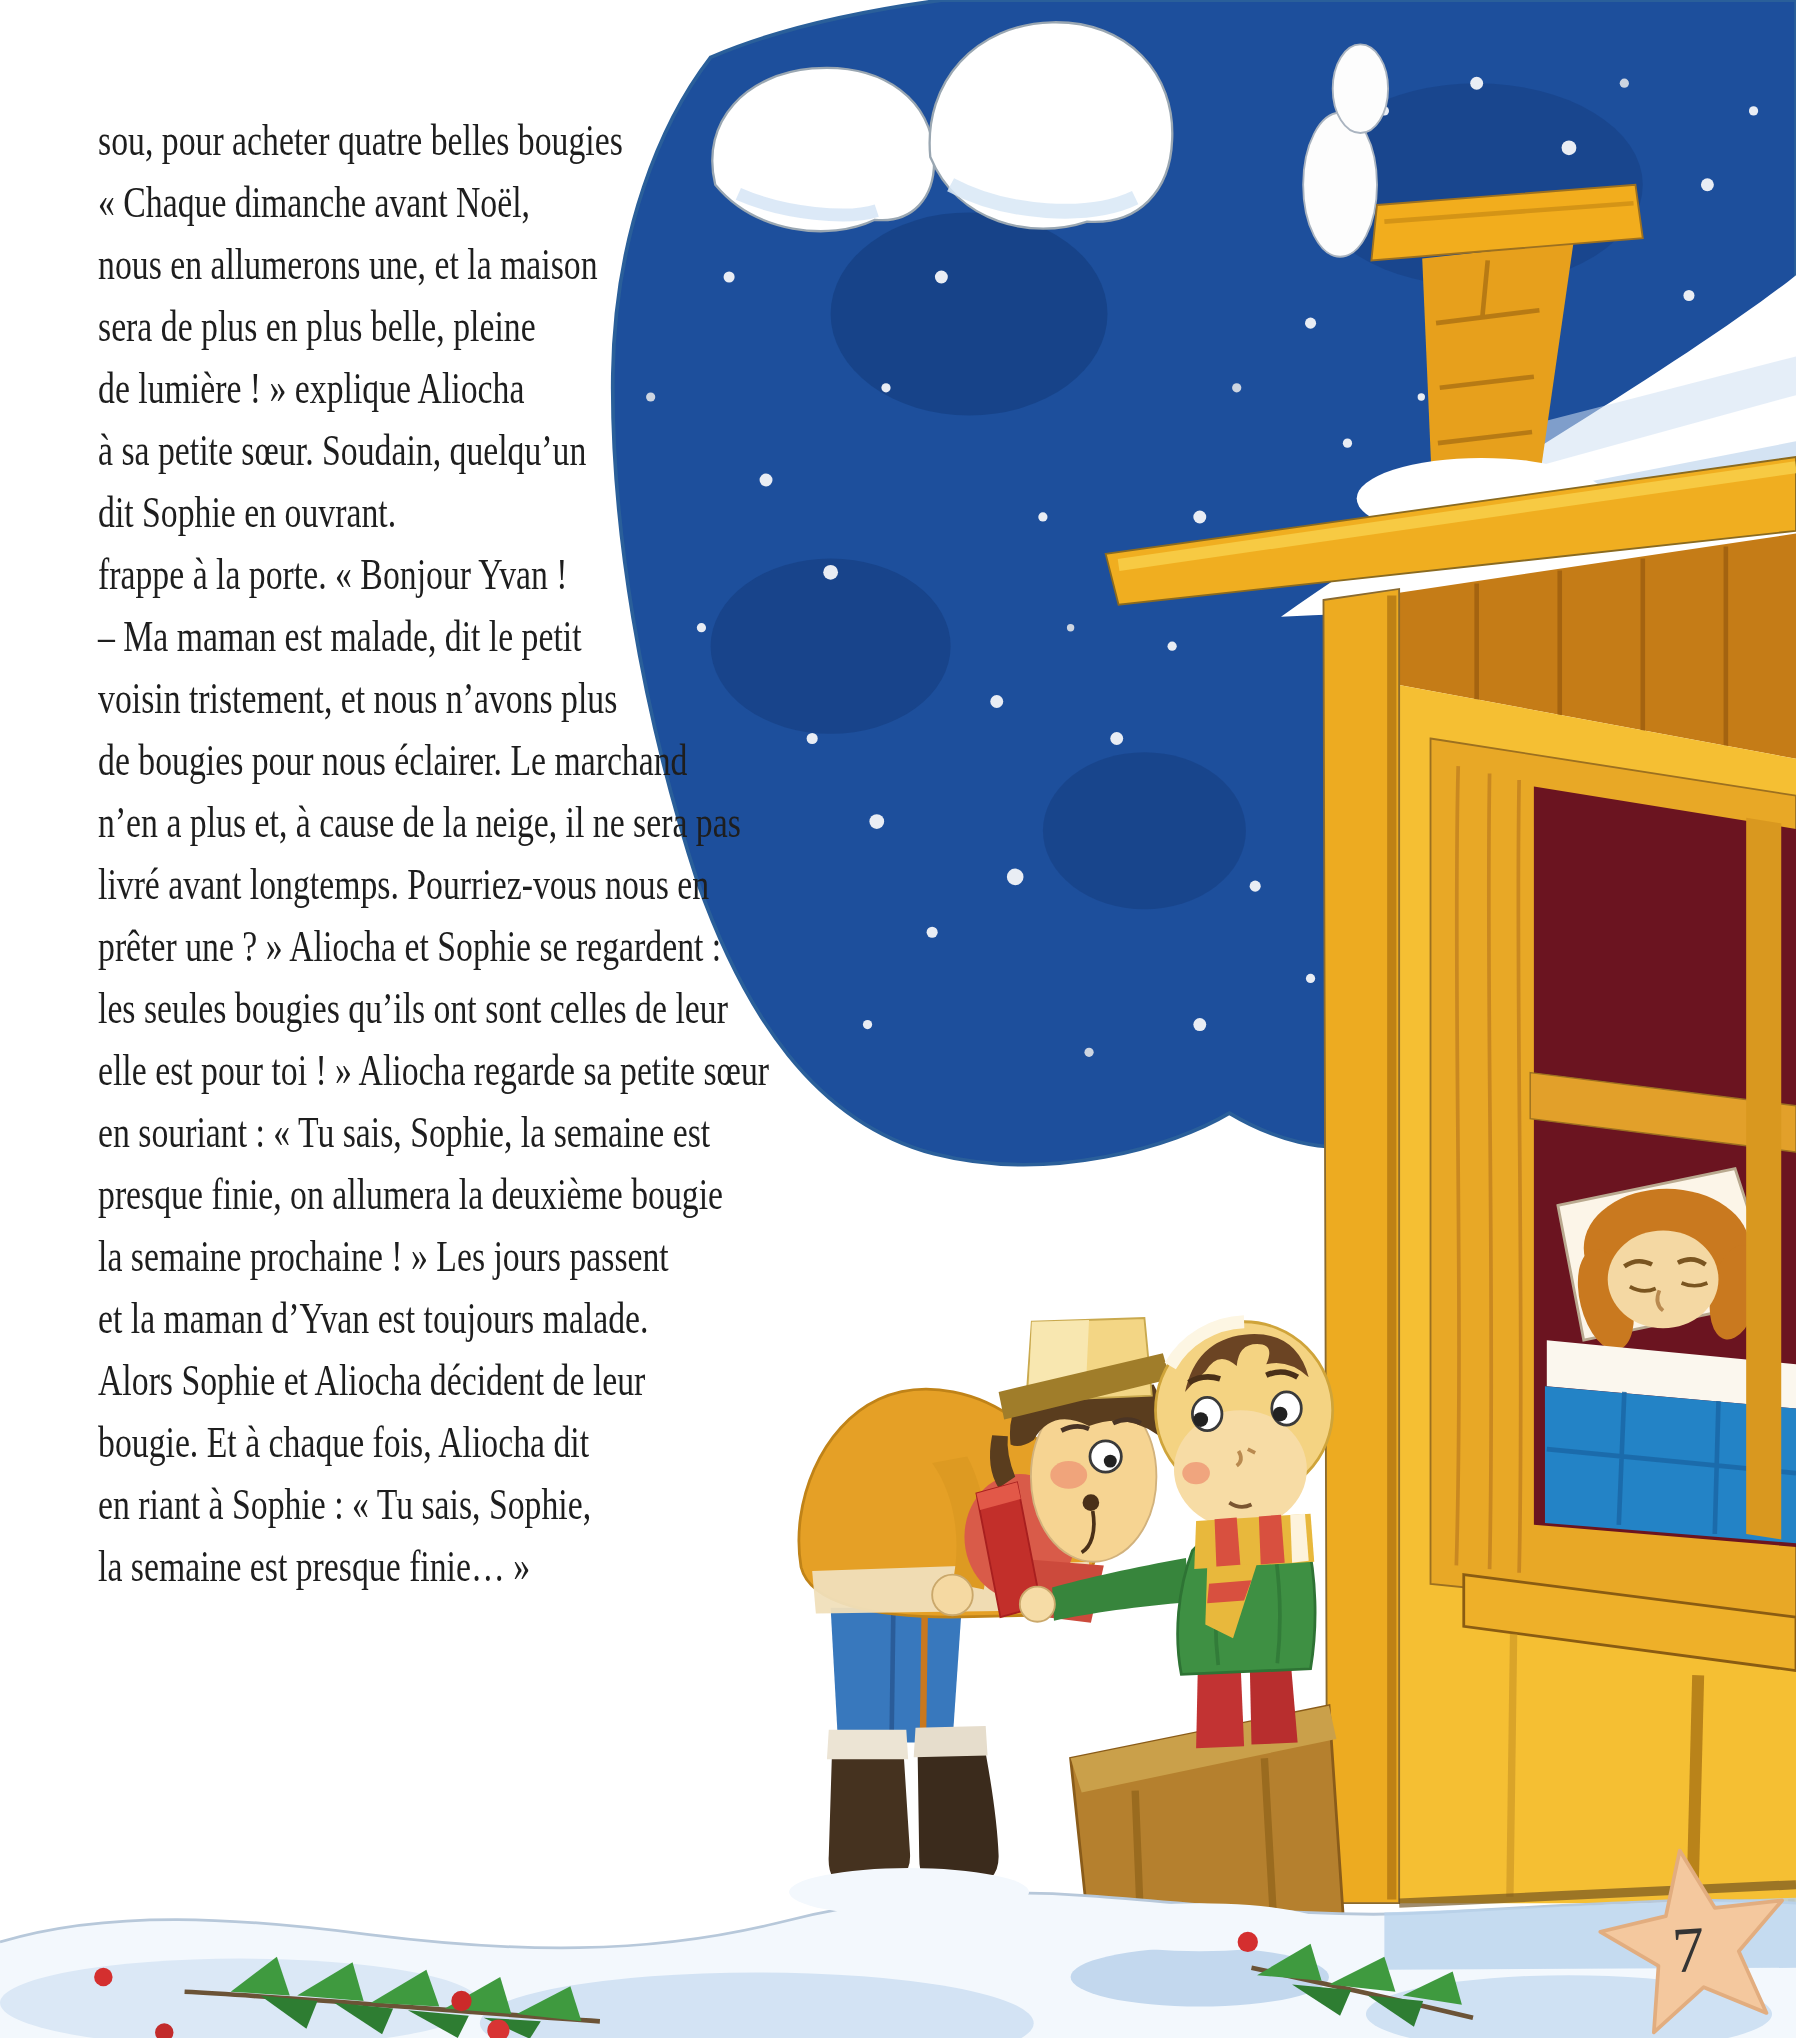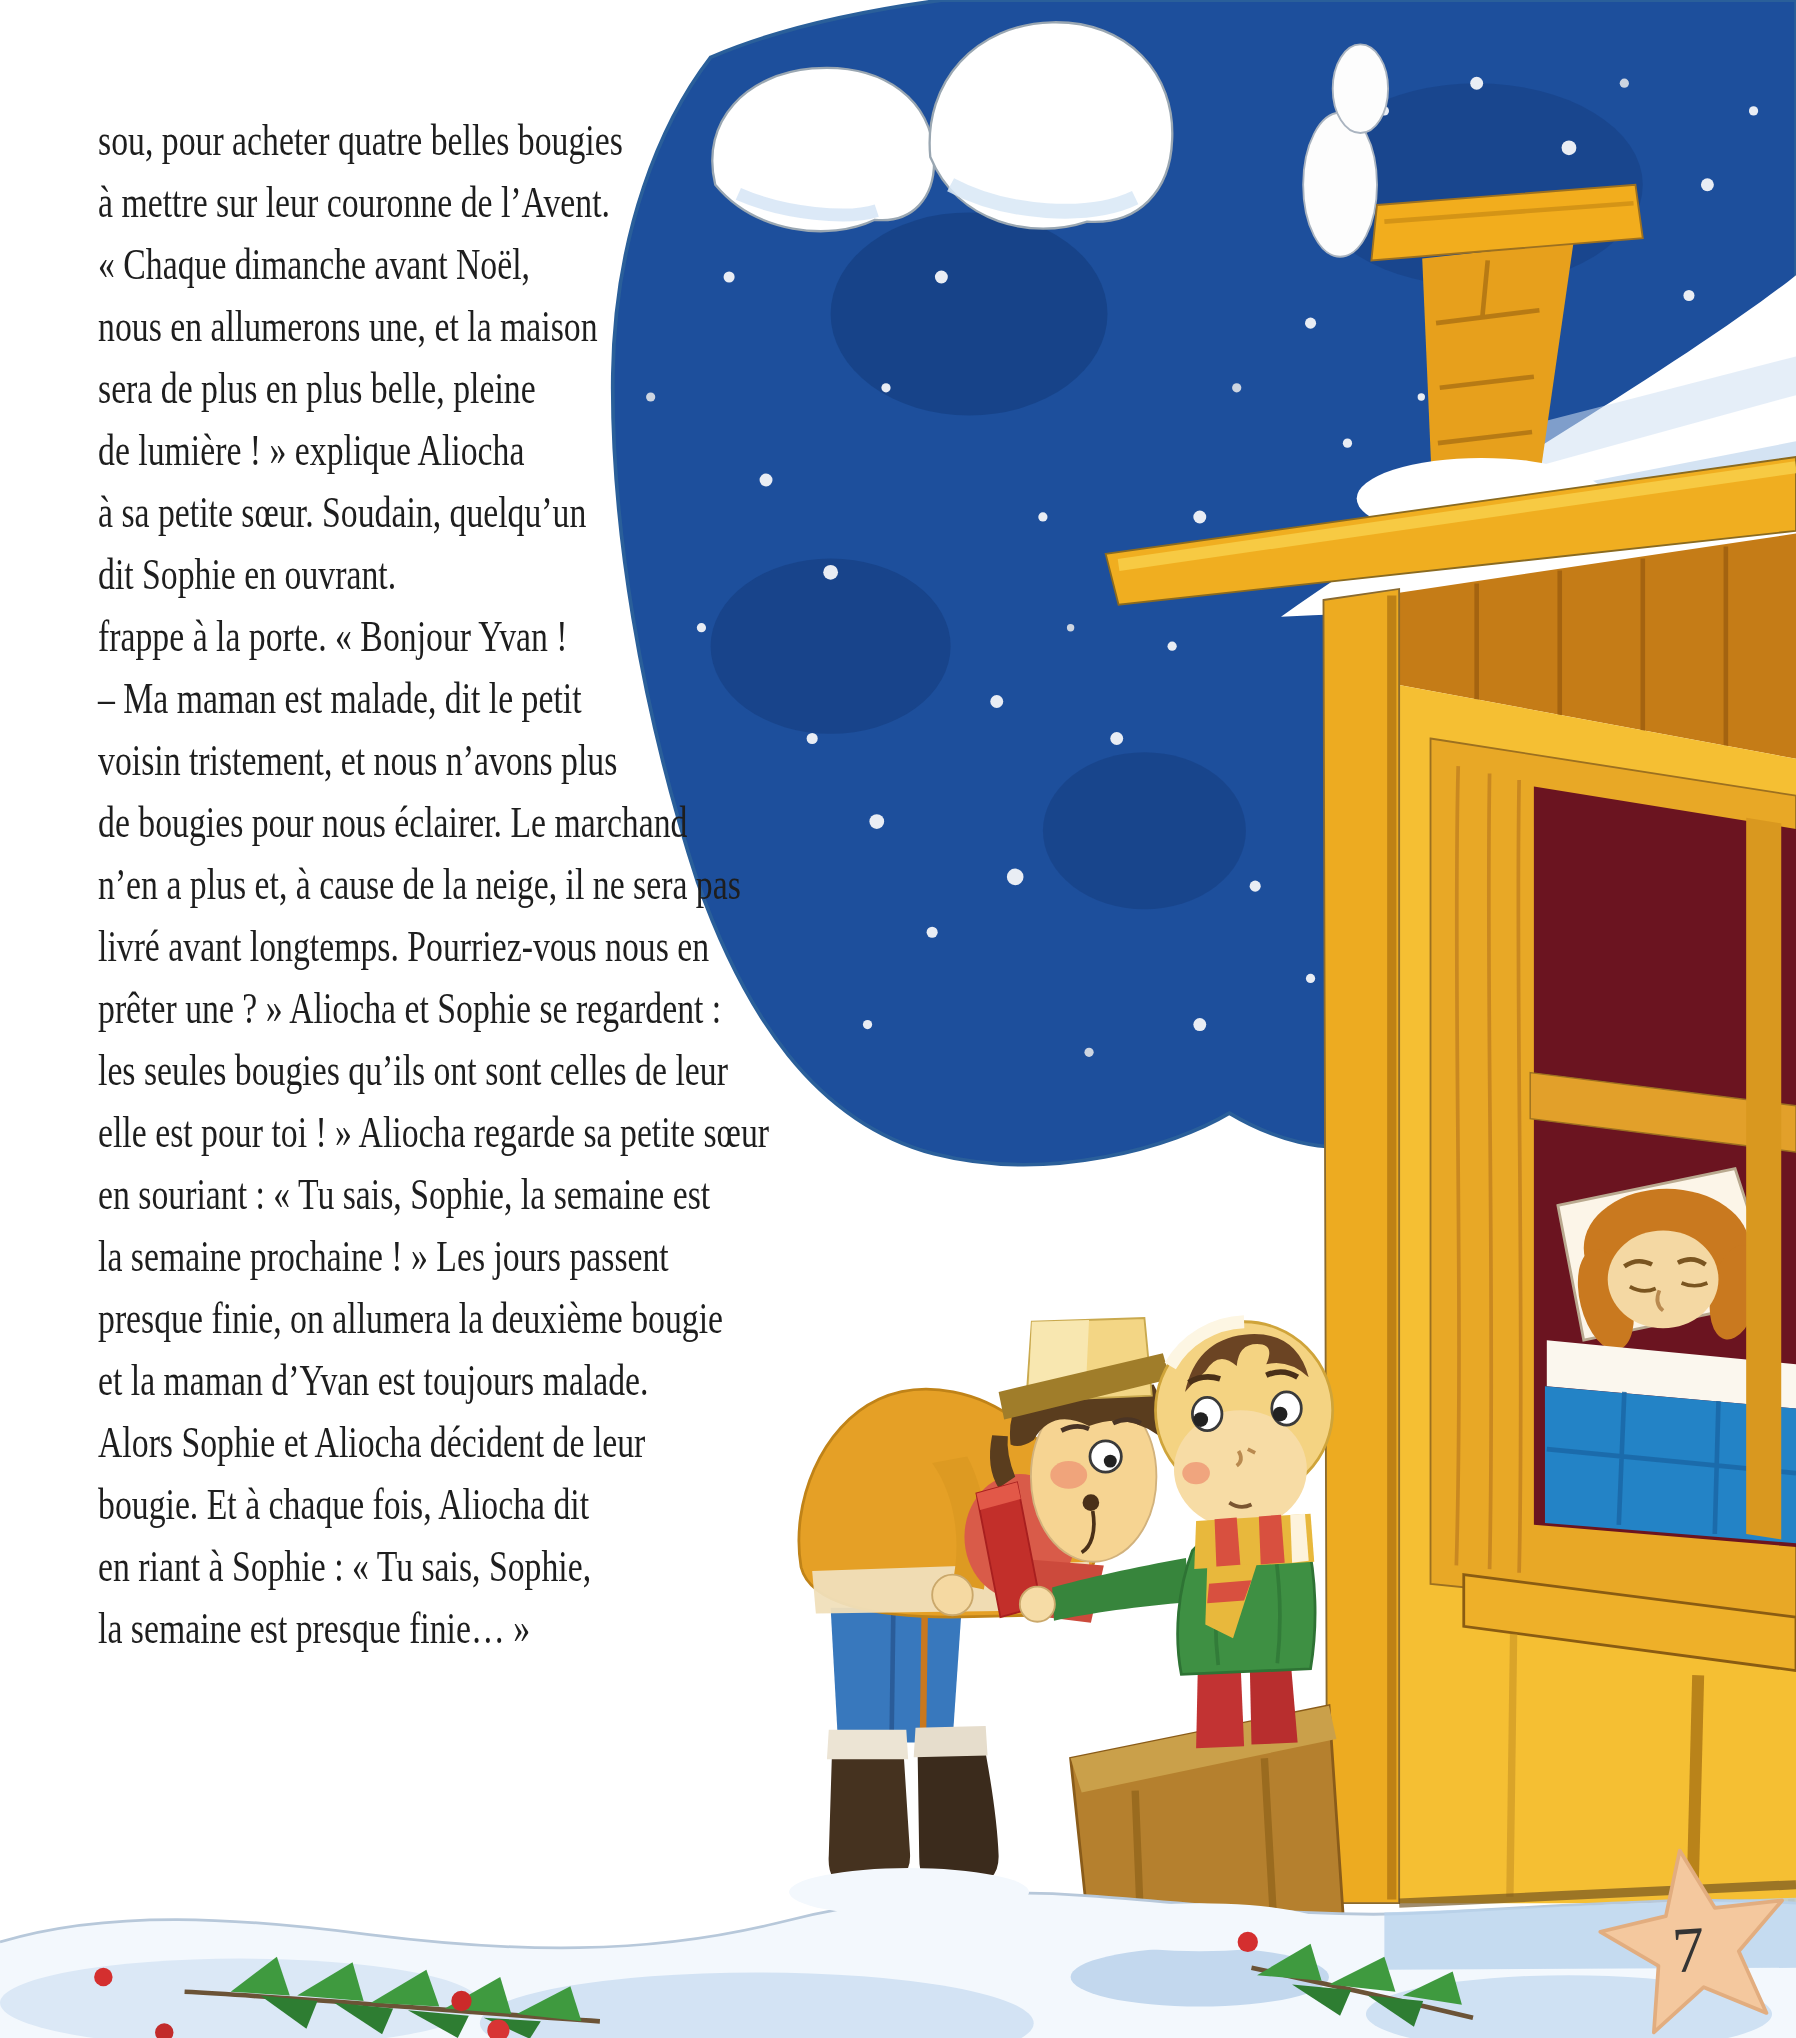--- a/index.html
+++ b/index.html
@@ -298,39 +298,38 @@
 
     <g>
       <path d="M 1820,2005 L 1858,2067 L 1931,2059 L 1884,2114 L 1914,2181
                L 1846,2153 L 1792,2202 L 1797,2130 L 1734,2093 L 1805,2076 Z" fill="var(--star_peach)" stroke="#e2ad7f" stroke-width="4" stroke-linejoin="round"></path>
       <text class="pagenum" x="1812" y="2136" font-size="70" transform="rotate(-4 1830 2110)">7</text>
     </g>
   </svg>
 
   <div id="story" class="story">
       <div class="line"><span>sou, pour acheter quatre belles bougies</span></div>
-      <div class="line"><span>à mettre sur leur couronne de l’Avent.</span></div>
       <div class="line"><span>« Chaque dimanche avant Noël,</span></div>
       <div class="line"><span>nous en allumerons une, et la maison</span></div>
       <div class="line"><span>sera de plus en plus belle, pleine</span></div>
       <div class="line"><span>de lumière ! » explique Aliocha</span></div>
       <div class="line"><span>à sa petite sœur. Soudain, quelqu’un</span></div>
       <div class="line"><span>dit Sophie en ouvrant.</span></div>
       <div class="line"><span>frappe à la porte. « Bonjour Yvan !</span></div>
       <div class="line"><span>– Ma maman est malade, dit le petit</span></div>
       <div class="line"><span>voisin tristement, et nous n’avons plus</span></div>
       <div class="line"><span>de bougies pour nous éclairer. Le marchand</span></div>
       <div class="line"><span>n’en a plus et, à cause de la neige, il ne sera pas</span></div>
       <div class="line"><span>livré avant longtemps. Pourriez-vous nous en</span></div>
       <div class="line"><span>prêter une ? » Aliocha et Sophie se regardent :</span></div>
       <div class="line"><span>les seules bougies qu’ils ont sont celles de leur</span></div>
       <div class="line"><span>elle est pour toi ! » Aliocha regarde sa petite sœur</span></div>
       <div class="line"><span>en souriant : « Tu sais, Sophie, la semaine est</span></div>
+      <div class="line"><span>presque finie, on allumera la deuxième bougie</span></div>
       <div class="line"><span>la semaine prochaine ! » Les jours passent</span></div>
-      <div class="line"><span>presque finie, on allumera la deuxième bougie</span></div>
       <div class="line"><span>et la maman d’Yvan est toujours malade.</span></div>
       <div class="line"><span>Alors Sophie et Aliocha décident de leur</span></div>
       <div class="line"><span>bougie. Et à chaque fois, Aliocha dit</span></div>
       <div class="line"><span>en riant à Sophie : « Tu sais, Sophie,</span></div>
       <div class="line"><span>la semaine est presque finie… »</span></div>
     </div>
 </div>
 
 
 </body></html>

